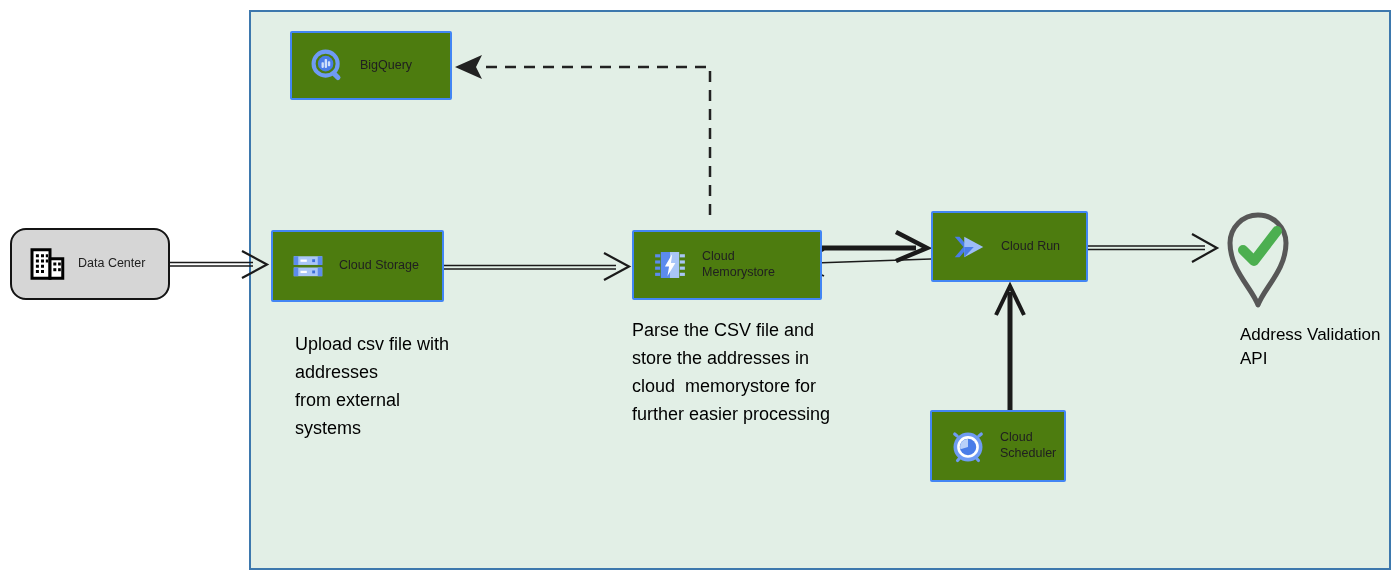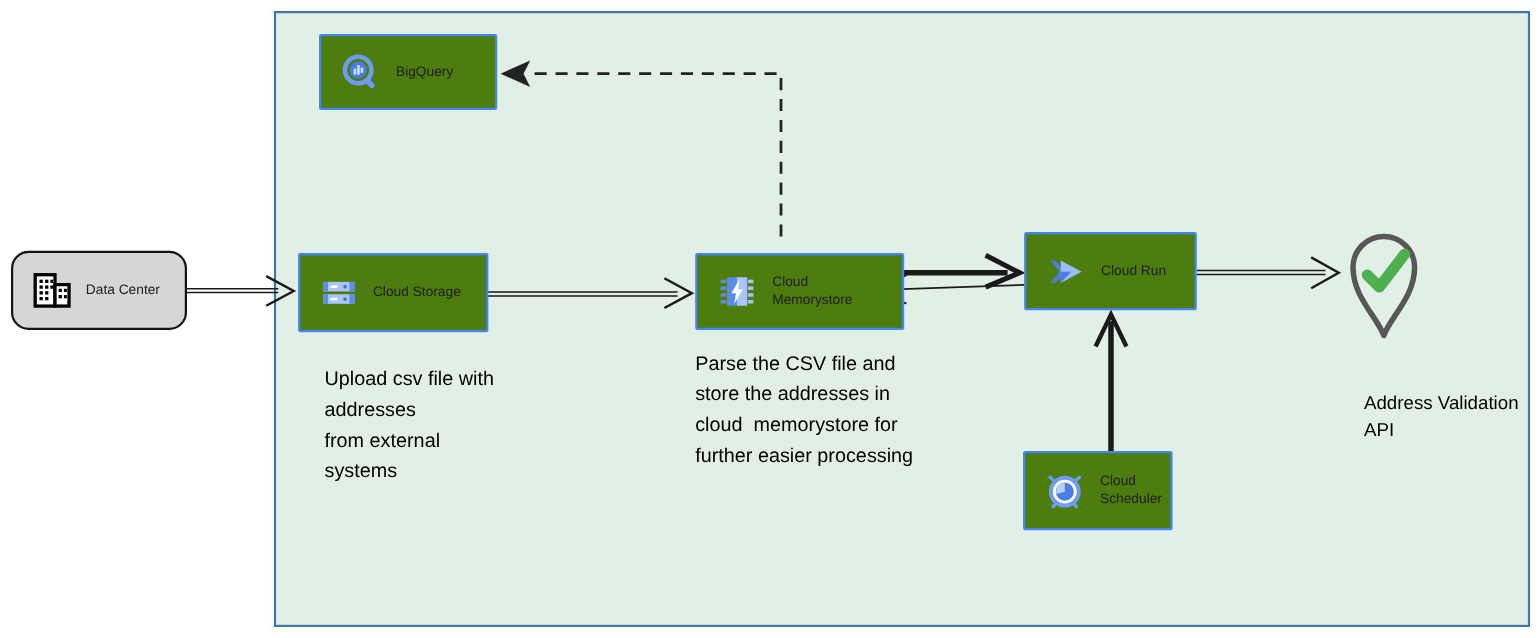--- a/index.html
+++ b/index.html
@@ -193,16 +193,16 @@
 addresses
 from external
 systems</div>
 
   <div class="ann ann-note" style="left:608px; top:316px;">Parse the CSV file and
 store the addresses in
 cloud  memorystore for
 further easier processing</div>
 
 
-  <div class="ann ann-small" style="left:1240px; top:323px; line-height:24px;margin-top:32px;">Address Validation
+  <div class="ann ann-small" style="left:1240px; top:323px; line-height:24px;">Address Validation
 API</div>
 
 </div>
 
 </body></html>

